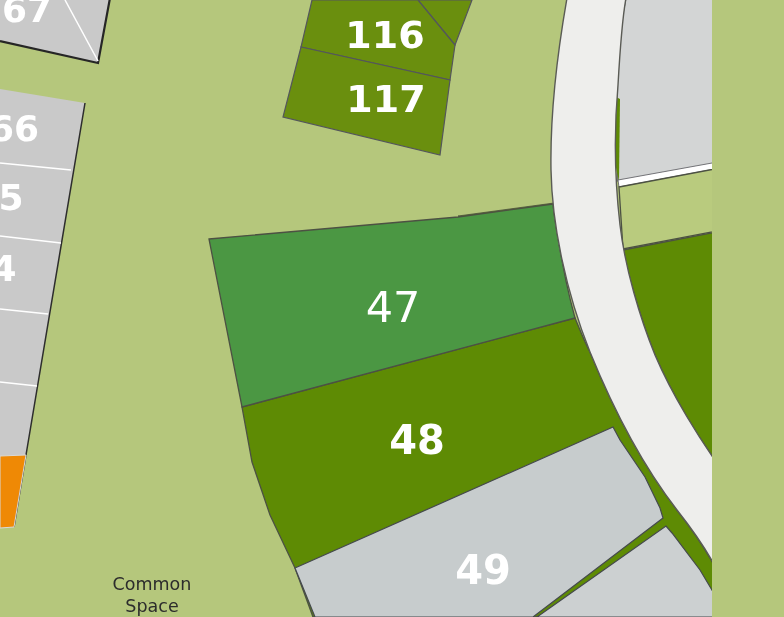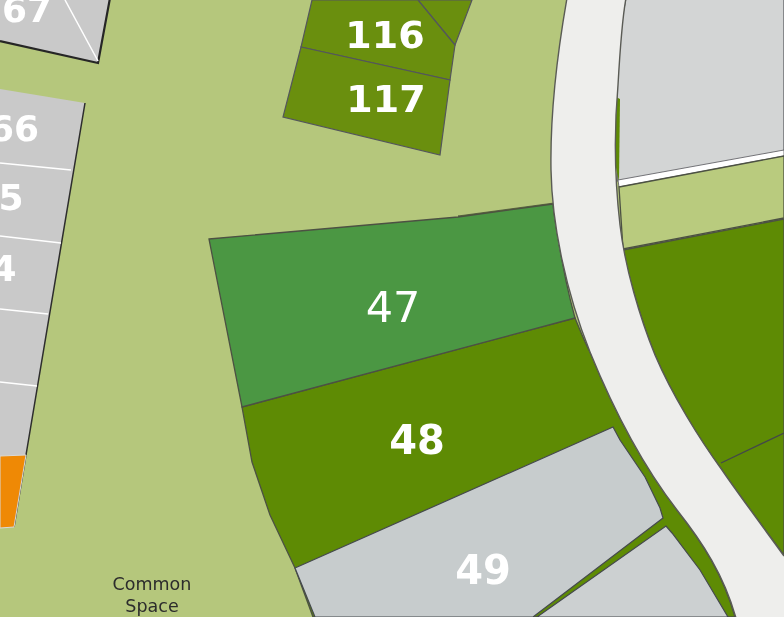--- a/index.html
+++ b/index.html
@@ -1,16 +1,16 @@
 <!DOCTYPE html>
 <html><head>
 <meta charset="utf-8">
 <style>
   html,body{margin:0;padding:0;background:#b5c77c;}
-  .stage{position:relative;width:784px;height:617px;overflow:hidden;}
+  .stage{position:relative;width:712px;height:617px;overflow:hidden;}
   svg{display:block;}
   text{font-family:"DejaVu Sans","Liberation Sans",sans-serif;text-anchor:middle;}
   .plot-label{font-weight:bold;}
   .plot-label-thin{font-weight:normal;}
   .common-label{font-weight:normal;}
   .bordered{stroke:#4c5143;stroke-width:1.3;}
   .strip-border{stroke:#54565c;stroke-width:1.2;}
   .gray-border{stroke:#45494d;stroke-width:1.2;}
   .road-edge{fill:none;stroke:#5a5b55;stroke-width:1.4;}
   .white-div{stroke:#ffffff;stroke-width:1.5;fill:none;}

